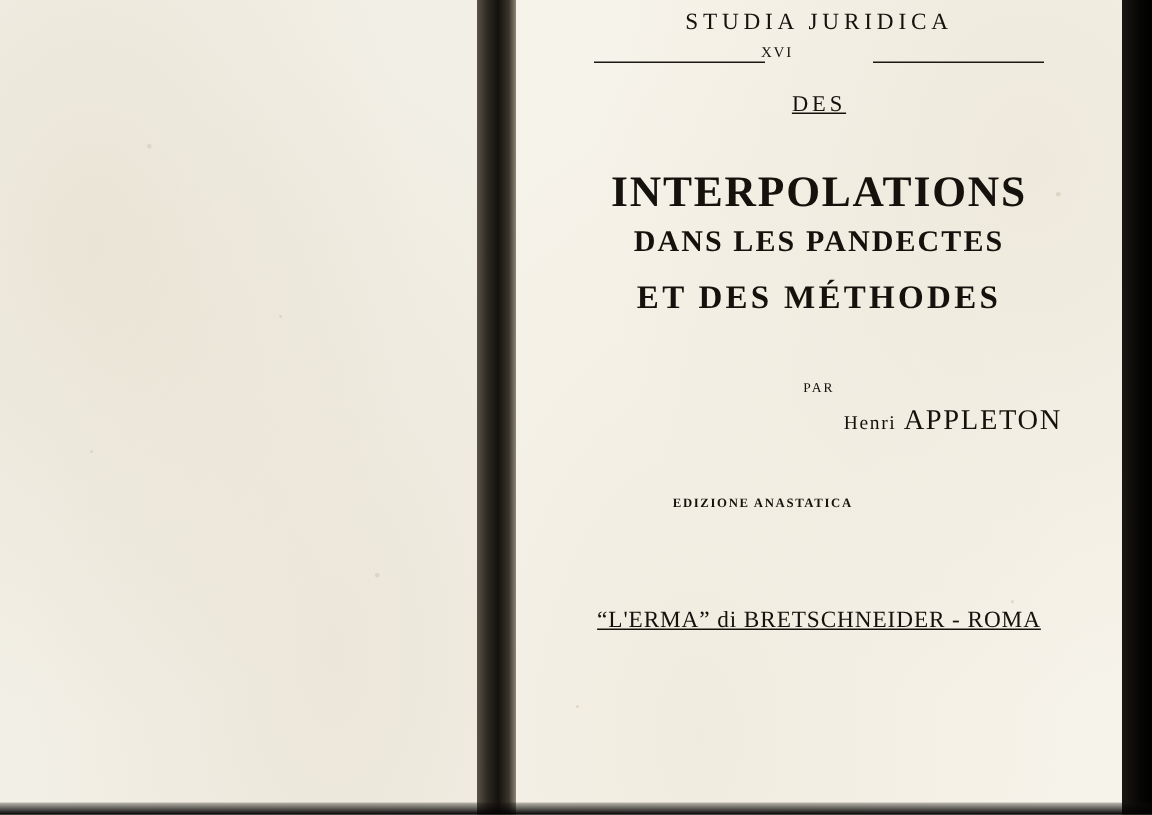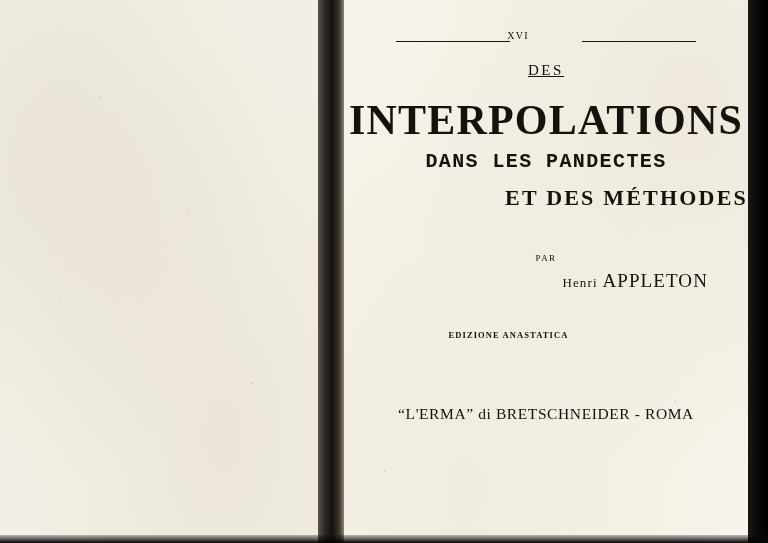--- a/index.html
+++ b/index.html
@@ -127,47 +127,46 @@
     position: absolute;
     top: 62px;
     left: 0;
     width: 404px;
     font-size: 15px;
     letter-spacing: 2.6px;
     text-decoration: underline;
   }
   .main-title {
     position: absolute;
-    top: 96px;
-    left: 0;
-    width: 404px;
-    font-size: 42px;
+    top: 112px;
+    left: 0;
+    width: 404px;
+    font-size: 29px;
     letter-spacing: 1.2px;
     font-weight: 700;
     font-family: "Liberation Serif", serif;
   }
   .sub1 {
     position: absolute;
     top: 150px;
     left: 0;
     width: 404px;
     font-size: 20px;
     letter-spacing: 1.4px;
     font-weight: 700;
-    font-family: Liberation Mono, monospace;
+    font-family: Liberation Serif, serif;
   }
   .sub2 {
     position: absolute;
     top: 185px;
     left: 0;
     width: 404px;
     font-size: 22px;
     letter-spacing: 2.2px;
     font-weight: 700;
-    text-align: right;
   }
   .sub3 {
     position: absolute;
     top: 227px;
     left: 0;
     width: 404px;
     font-size: 14px;
     letter-spacing: 1.6px;
   }
   .par {
@@ -198,20 +197,21 @@
     letter-spacing: 1.1px;
     font-weight: 700;
   }
   .publisher {
     position: absolute;
     top: 405px;
     left: 0;
     width: 404px;
     font-size: 15.5px;
     letter-spacing: 0.6px;
+    text-decoration: underline;
   }
   .year {
     position: absolute;
     top: 426px;
     left: 0;
     width: 404px;
     font-size: 15px;
     letter-spacing: 0.8px;
   }
 </style>
@@ -228,20 +228,21 @@
   </div>
 
   <div class="gutter"></div>
 
   <div class="recto">
     <div class="speck" style="left:360px; top:128px; width:3px; height:3px;"></div>
     <div class="speck" style="left:330px; top:400px; width:2px; height:2px;"></div>
     <div class="speck" style="left:40px;  top:470px; width:2px; height:2px;"></div>
 
     <div class="tp">
+      <div class="series">STUDIA JURIDICA</div>
       <div class="series-num">XVI</div>
       <div class="rule left"></div>
       <div class="rule right"></div>
 
       <div class="des">DES</div>
       <div class="main-title">INTERPOLATIONS</div>
       <div class="sub1">DANS LES PANDECTES</div>
       <div class="sub2">ET DES MÉTHODES</div>
 
       <div class="par">PAR</div>

